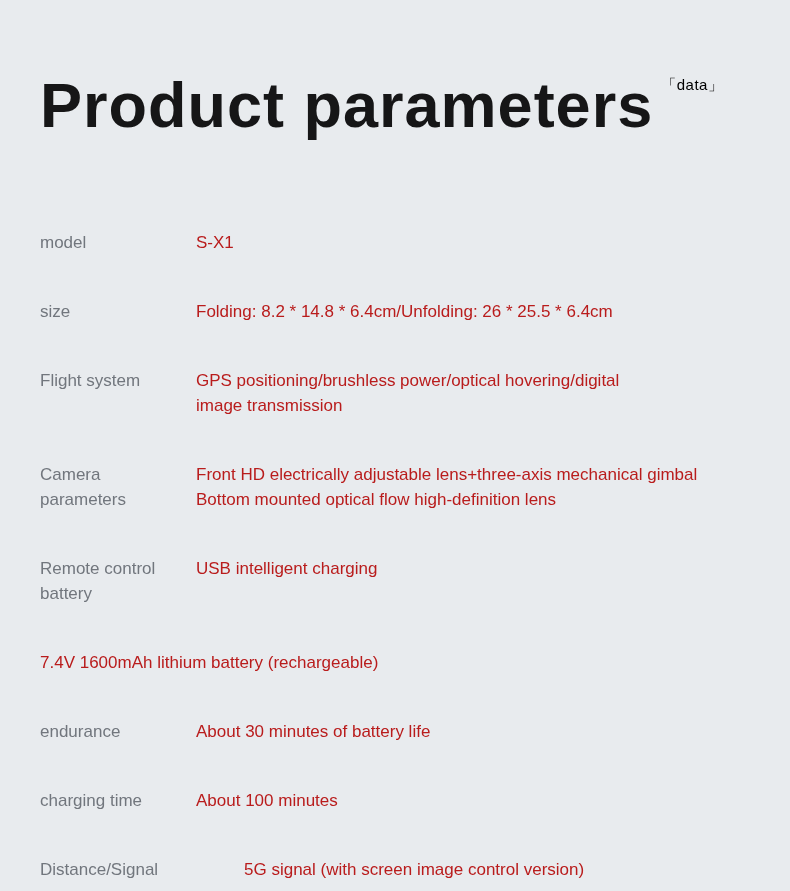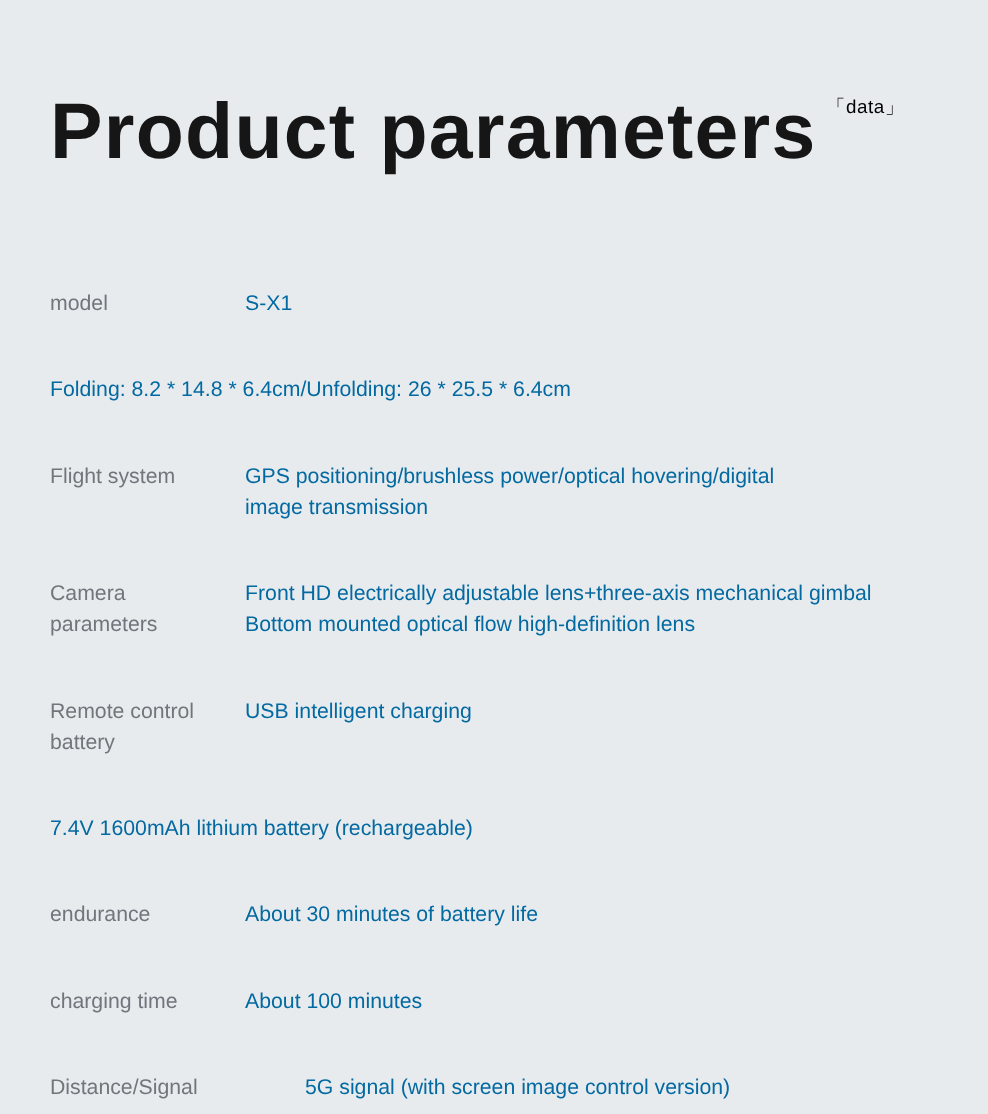--- a/index.html
+++ b/index.html
@@ -57,21 +57,21 @@
     gap: 48px;
   }
   .param-label {
     flex: 0 0 156px;
     width: 156px;
     color: #71767d;
     white-space: pre-line;
   }
   .param-value {
     flex: 1 1 auto;
-    color: #0369a1;
+    color: #b91c1c;
     white-space: pre-line;
     padding-right: 14px;
   }
 </style>
 </head>
 <body>
 
 <div class="page">
 
   <header class="title-row">
@@ -80,20 +80,21 @@
   </header>
 
   <main class="params">
 
     <div class="param-row">
       <span class="param-label">model</span>
       <span class="param-value">S-X1</span>
     </div>
 
     <div class="param-row">
+      <span class="param-label">size</span>
       <span class="param-value">Folding: 8.2 * 14.8 * 6.4cm/Unfolding: 26 * 25.5 * 6.4cm</span>
     </div>
 
     <div class="param-row">
       <span class="param-label">Flight system</span>
       <span class="param-value">GPS positioning/brushless power/optical hovering/digital
 image transmission</span>
     </div>
 
     <div class="param-row">

